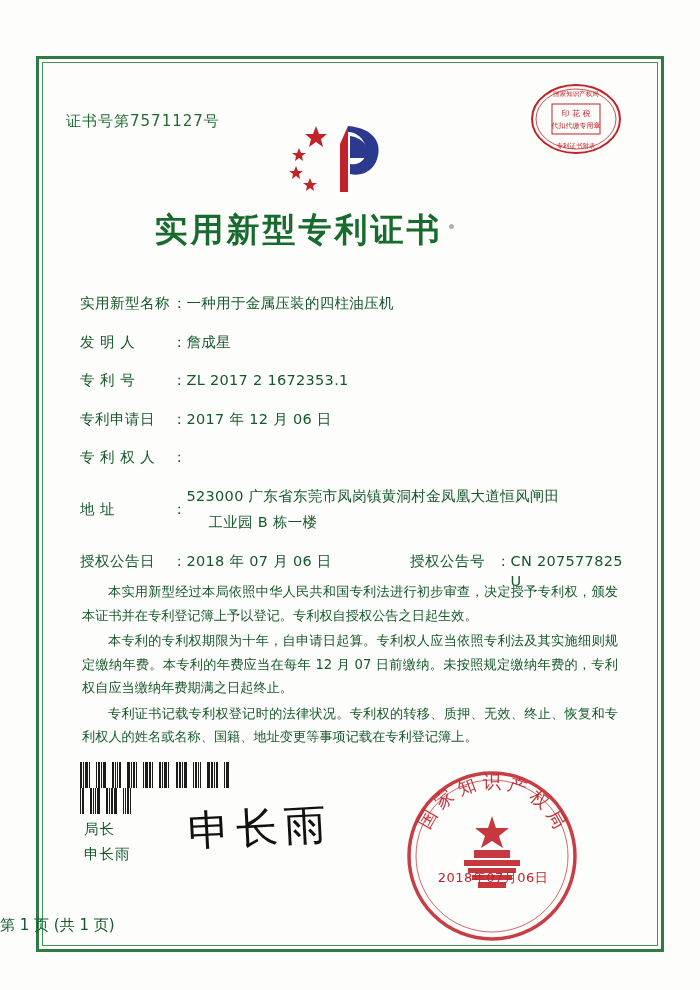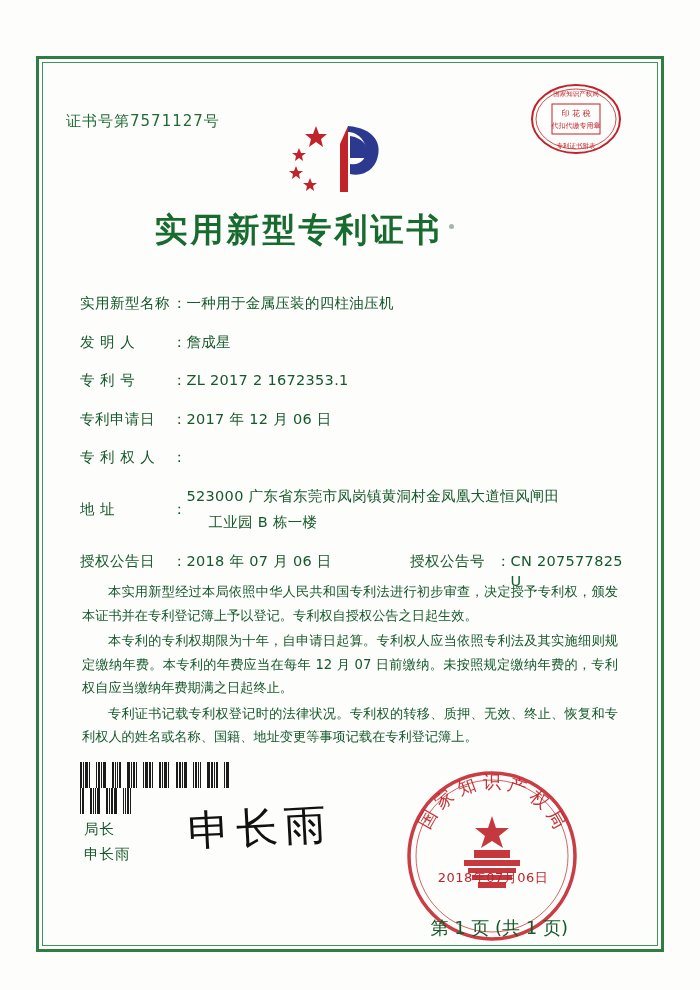--- a/index.html
+++ b/index.html
@@ -205,22 +205,22 @@
     text-align: center;
     font-size: 13px;
     color: #c0232a;
     letter-spacing: 0.5px;
   }
 
   .footer {
     position: absolute;
     left: 0; top: 916px;
     width: 568px;
-    text-align: right;
-    font-size: 18px;
+    text-align: left;
+    font-size: 15px;
     color: #14592a;
   }
 </style>
 </head>
 <body>
 
 <div class="page">
 
   <div class="border-outer"></div>
   <div class="border-inner"></div>

